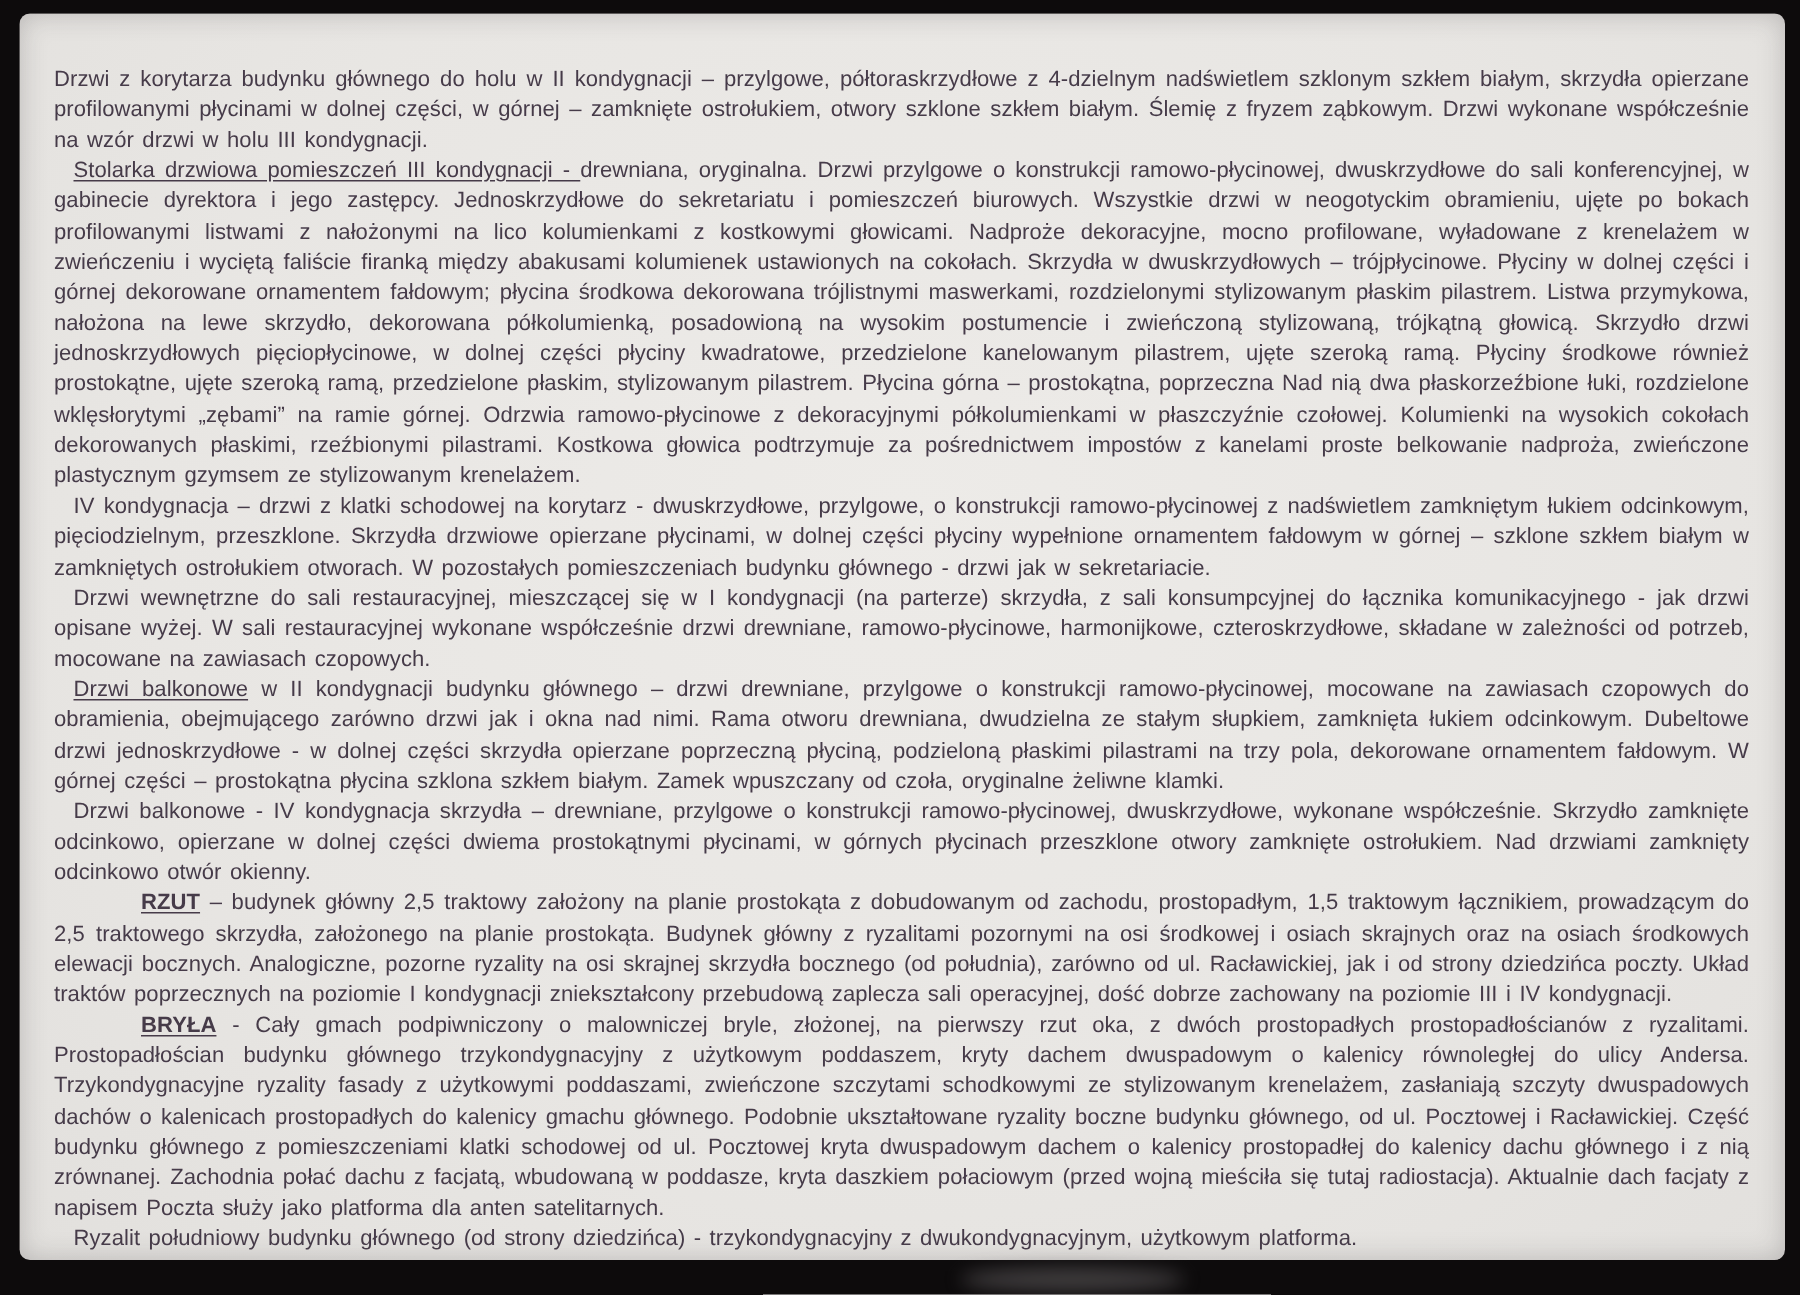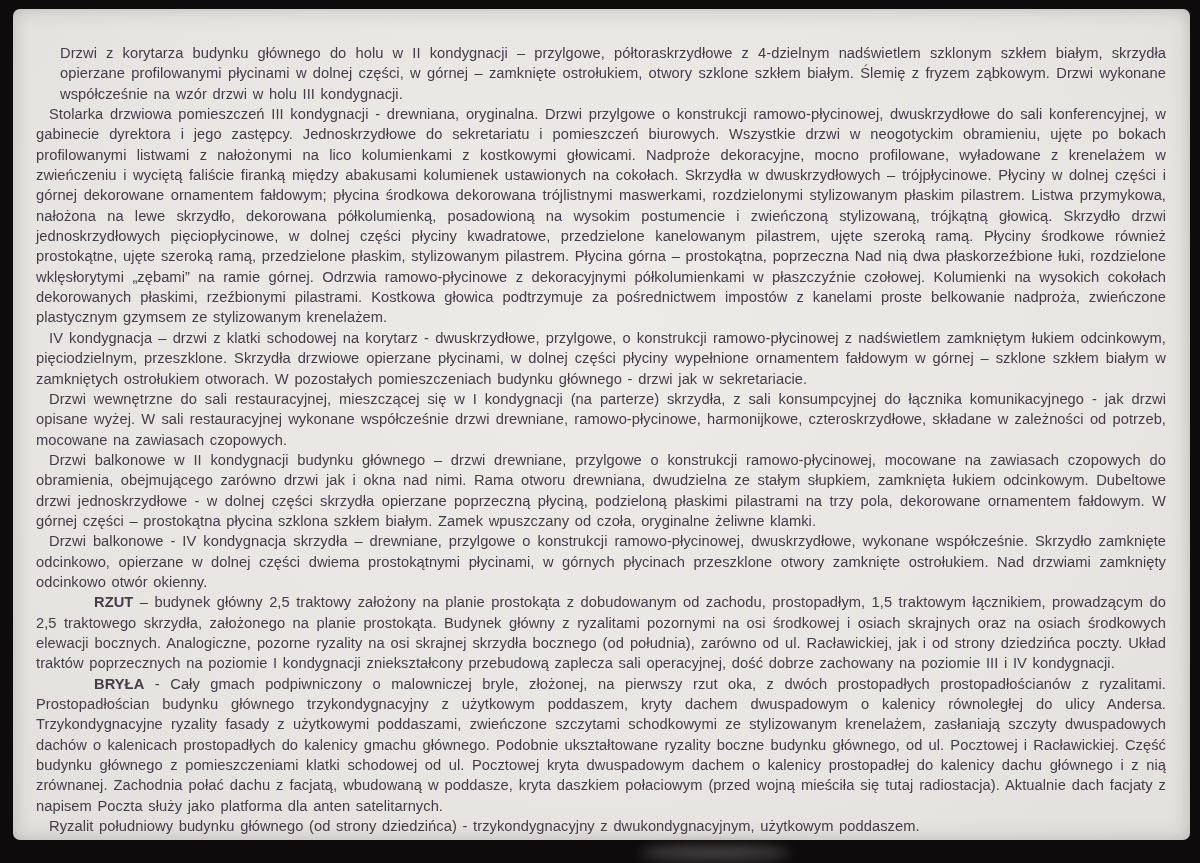--- a/index.html
+++ b/index.html
@@ -45,35 +45,35 @@
     font-size: 14.7px;
     line-height: 20.35px;
     text-align: justify;
     letter-spacing: 0.05px;
     word-spacing: 1.5px;
     hyphens: none;
   }
   .text-block p {
     margin: 0;
   }
-  p.indent-none  { text-indent: 0; margin-left: 24px; }
+  p.indent-none  { text-indent: 0; }
   p.indent-small { text-indent: 13px; }
   p.indent-large { text-indent: 58px; }
-  .lead-underline { text-underline-offset: 2px; }
+  .lead-underline { text-decoration: underline; text-underline-offset: 2px; }
   .lead-bold { font-weight: bold; margin-top: 47px; }
 </style>
 </head>
 <body>
 
 <div class="paper">
   <div class="text-block">
       <p class="para indent-none">Drzwi z korytarza budynku głównego do holu w  II kondygnacji – przylgowe, półtoraskrzydłowe z 4-dzielnym nadświetlem szklonym szkłem białym, skrzydła opierzane profilowanymi płycinami w dolnej części, w górnej – zamknięte ostrołukiem, otwory szklone szkłem białym. Ślemię z fryzem ząbkowym. Drzwi wykonane współcześnie na wzór drzwi w holu III kondygnacji.</p>
       <p class="para indent-small"><span class="lead lead-underline">Stolarka drzwiowa pomieszczeń III kondygnacji - </span> drewniana, oryginalna. Drzwi przylgowe o konstrukcji ramowo-płycinowej, dwuskrzydłowe do sali konferencyjnej, w gabinecie dyrektora i jego zastępcy. Jednoskrzydłowe do sekretariatu i pomieszczeń biurowych. Wszystkie drzwi w neogotyckim obramieniu, ujęte po bokach profilowanymi listwami z nałożonymi na lico kolumienkami z kostkowymi głowicami. Nadproże dekoracyjne, mocno profilowane, wyładowane z krenelażem w zwieńczeniu i wyciętą faliście firanką między abakusami kolumienek ustawionych na cokołach. Skrzydła w dwuskrzydłowych – trójpłycinowe. Płyciny w dolnej części i górnej dekorowane ornamentem fałdowym; płycina środkowa dekorowana  trójlistnymi maswerkami, rozdzielonymi stylizowanym płaskim pilastrem. Listwa przymykowa, nałożona na lewe skrzydło, dekorowana  półkolumienką, posadowioną na wysokim postumencie i zwieńczoną stylizowaną, trójkątną głowicą. Skrzydło drzwi jednoskrzydłowych pięciopłycinowe, w dolnej części płyciny kwadratowe, przedzielone kanelowanym pilastrem, ujęte szeroką ramą. Płyciny środkowe również prostokątne, ujęte szeroką ramą, przedzielone płaskim, stylizowanym pilastrem. Płycina górna – prostokątna, poprzeczna Nad nią dwa płaskorzeźbione łuki, rozdzielone wklęsłorytymi „zębami” na ramie górnej. Odrzwia ramowo-płycinowe z dekoracyjnymi półkolumienkami w płaszczyźnie czołowej. Kolumienki na wysokich cokołach dekorowanych płaskimi, rzeźbionymi pilastrami. Kostkowa głowica podtrzymuje za pośrednictwem impostów z kanelami proste belkowanie nadproża, zwieńczone plastycznym gzymsem ze stylizowanym krenelażem.</p>
       <p class="para indent-small">IV kondygnacja – drzwi z klatki schodowej na korytarz - dwuskrzydłowe, przylgowe, o konstrukcji ramowo-płycinowej z nadświetlem zamkniętym łukiem odcinkowym, pięciodzielnym, przeszklone. Skrzydła drzwiowe opierzane płycinami, w dolnej części płyciny wypełnione ornamentem fałdowym w górnej – szklone szkłem białym  w zamkniętych ostrołukiem otworach. W pozostałych pomieszczeniach budynku głównego - drzwi jak w sekretariacie.</p>
       <p class="para indent-small">Drzwi wewnętrzne do sali restauracyjnej, mieszczącej się w I kondygnacji (na parterze) skrzydła, z sali konsumpcyjnej do łącznika komunikacyjnego -  jak drzwi opisane wyżej. W sali restauracyjnej wykonane współcześnie drzwi drewniane, ramowo-płycinowe, harmonijkowe, czteroskrzydłowe, składane w zależności od potrzeb, mocowane na zawiasach czopowych.</p>
       <p class="para indent-small"><span class="lead lead-underline">Drzwi balkonowe</span> w II kondygnacji budynku głównego – drzwi drewniane, przylgowe o konstrukcji ramowo-płycinowej, mocowane na zawiasach czopowych do obramienia, obejmującego zarówno drzwi jak i okna nad nimi. Rama otworu drewniana, dwudzielna ze stałym słupkiem, zamknięta łukiem odcinkowym. Dubeltowe drzwi jednoskrzydłowe - w dolnej części skrzydła opierzane poprzeczną płyciną, podzieloną płaskimi pilastrami na trzy pola, dekorowane ornamentem fałdowym. W górnej części – prostokątna płycina szklona szkłem białym. Zamek wpuszczany od czoła,  oryginalne żeliwne klamki.</p>
       <p class="para indent-small">Drzwi balkonowe -  IV kondygnacja skrzydła – drewniane, przylgowe o konstrukcji ramowo-płycinowej, dwuskrzydłowe, wykonane współcześnie. Skrzydło zamknięte odcinkowo, opierzane w dolnej części dwiema prostokątnymi płycinami, w górnych  płycinach przeszklone otwory zamknięte ostrołukiem. Nad drzwiami zamknięty odcinkowo otwór okienny.</p>
       <p class="para indent-large"><span class="lead lead-underline lead-bold">RZUT</span> – budynek główny 2,5 traktowy założony na planie prostokąta z dobudowanym od zachodu, prostopadłym,  1,5 traktowym łącznikiem, prowadzącym do 2,5 traktowego skrzydła, założonego na planie prostokąta. Budynek główny z ryzalitami pozornymi na osi środkowej  i osiach skrajnych oraz na  osiach środkowych elewacji bocznych.  Analogiczne, pozorne ryzality na osi skrajnej skrzydła bocznego (od południa), zarówno od ul. Racławickiej, jak i od strony dziedzińca poczty. Układ traktów poprzecznych na poziomie I kondygnacji zniekształcony przebudową zaplecza sali operacyjnej, dość dobrze zachowany na poziomie III i IV kondygnacji.</p>
       <p class="para indent-large"><span class="lead lead-underline lead-bold">BRYŁA</span> - Cały gmach podpiwniczony o malowniczej bryle, złożonej, na pierwszy rzut oka, z dwóch prostopadłych prostopadłościanów z ryzalitami. Prostopadłościan budynku głównego trzykondygnacyjny z użytkowym poddaszem, kryty dachem dwuspadowym o kalenicy równoległej do ulicy Andersa. Trzykondygnacyjne ryzality fasady z użytkowymi  poddaszami, zwieńczone szczytami schodkowymi ze stylizowanym krenelażem, zasłaniają szczyty dwuspadowych dachów o kalenicach prostopadłych do kalenicy gmachu głównego.  Podobnie ukształtowane ryzality boczne budynku głównego, od ul. Pocztowej i Racławickiej. Część budynku głównego z pomieszczeniami klatki schodowej od ul. Pocztowej kryta dwuspadowym dachem  o kalenicy prostopadłej do kalenicy dachu głównego i z nią zrównanej.  Zachodnia połać dachu z facjatą, wbudowaną w poddasze, kryta daszkiem połaciowym (przed wojną mieściła się tutaj radiostacja). Aktualnie dach facjaty z napisem Poczta służy jako platforma dla anten satelitarnych.</p>
-      <p class="para indent-small">Ryzalit  południowy budynku głównego (od strony dziedzińca) - trzykondygnacyjny z dwukondygnacyjnym, użytkowym poddaszem.</p>
+      <p class="para indent-small">Ryzalit  południowy budynku głównego (od strony dziedzińca) - trzykondygnacyjny z dwukondygnacyjnym, użytkowym platforma.</p>
     </div>
 </div>
 <div class="scan-artifact"></div>
 
 </body></html>

